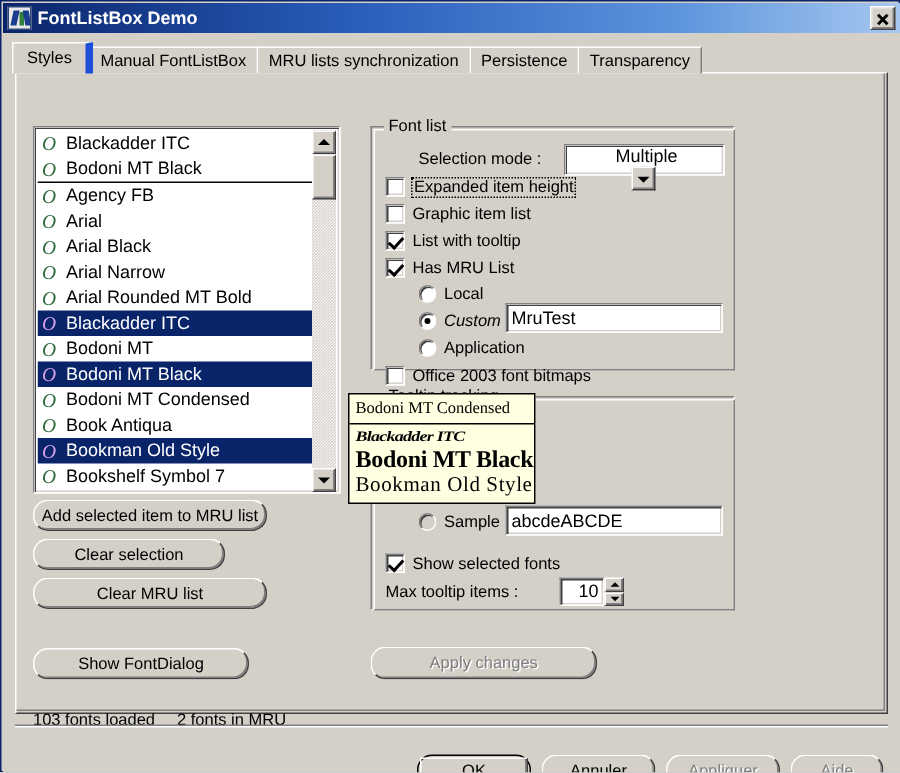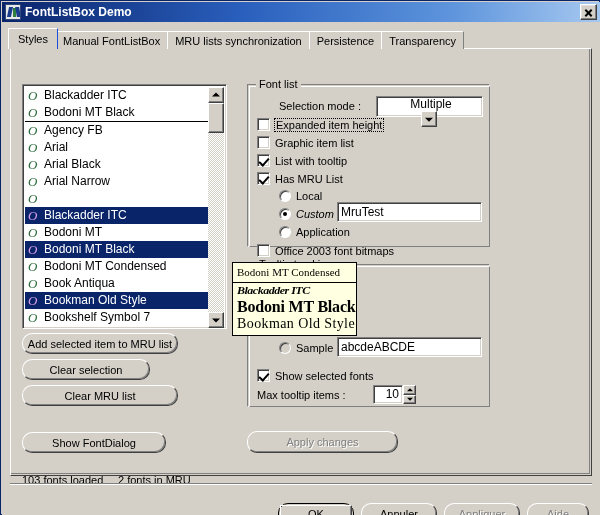--- a/index.html
+++ b/index.html
@@ -118,21 +118,21 @@
     position: relative;
     z-index: 1;
   }
   .tab.active {
     height: 21px;
     line-height: 20px;
     padding: 0 9px 0 9px;
     margin-left: -2px;
     margin-right: -3px;
     z-index: 3;
-    border-right: 1px solid #1d4ed8;
+    border-right: 5px solid #1d4ed8;
     background: #d4d0c8;
   }
   .tabpage {
     position: absolute;
     left: 8px; top: 26px;
     width: 582px; height: 428px;
     background: #d4d0c8;
     border-top: 1px solid #ffffff;
     border-left: 1px solid #ffffff;
     border-right: 1px solid #404040;
@@ -597,20 +597,21 @@
           <div class="fl-item">
             <span class="o-icon">O</span>
             <span class="fl-label">Arial Black</span>
           </div>
           <div class="fl-item">
             <span class="o-icon">O</span>
             <span class="fl-label">Arial Narrow</span>
           </div>
           <div class="fl-item">
             <span class="o-icon">O</span>
+            <span class="fl-label">Arial Rounded MT Bold</span>
           </div>
           <div class="fl-item sel">
             <span class="o-icon">O</span>
             <span class="fl-label">Blackadder ITC</span>
           </div>
           <div class="fl-item">
             <span class="o-icon">O</span>
             <span class="fl-label">Bodoni MT</span>
           </div>
           <div class="fl-item sel">

